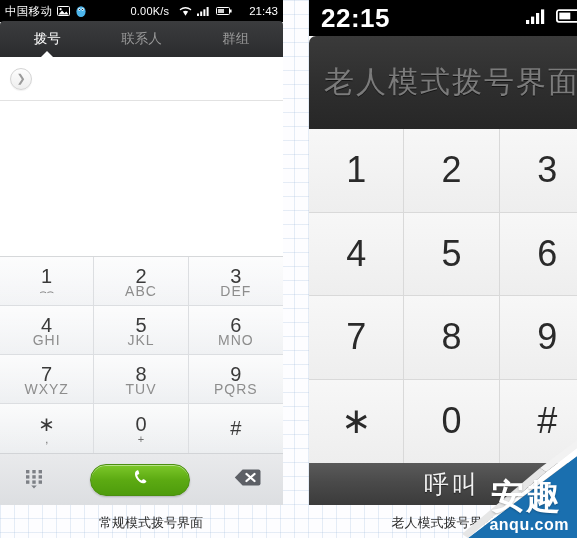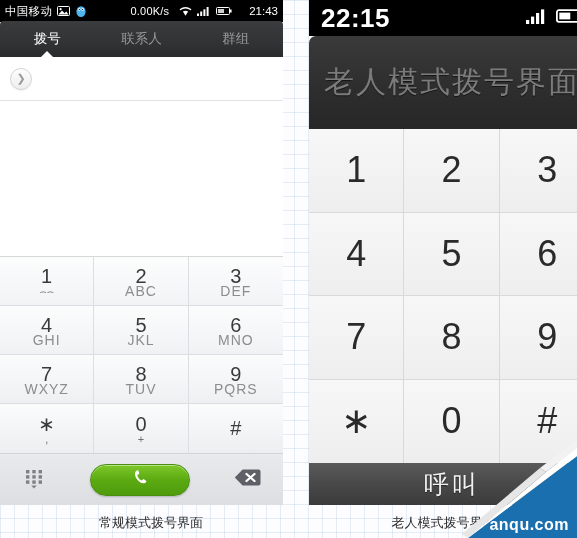--- a/index.html
+++ b/index.html
@@ -384,16 +384,19 @@
   <div class="caption" id="caption-left">常规模式拨号界面</div>
   <div class="caption" id="caption-right">老人模式拨号界面</div>
 
   <div id="watermark">
     <svg width="157" height="108" viewBox="0 0 157 108" style="position:absolute;left:0;top:0;">
       <path d="M48 108 L157 26 L157 108 Z" fill="#1a6faf"></path>
       <path d="M48 108 L157 26 L157 18 L126 42 Z" fill="#ffffff"></path>
       <path d="M48 108 L126 42 L120 38 L42 104 Z" fill="#e6e6e6"></path>
       <path d="M157 18 L126 42 L120 38 L157 10 Z" fill="#f2f2f2"></path>
     </svg>
+    <span class="wm-cn">
+      <span>安趣</span>
+    </span>
     <span class="wm-text">anqu.com</span>
   </div>
 
 </div>
 
 </body></html>

